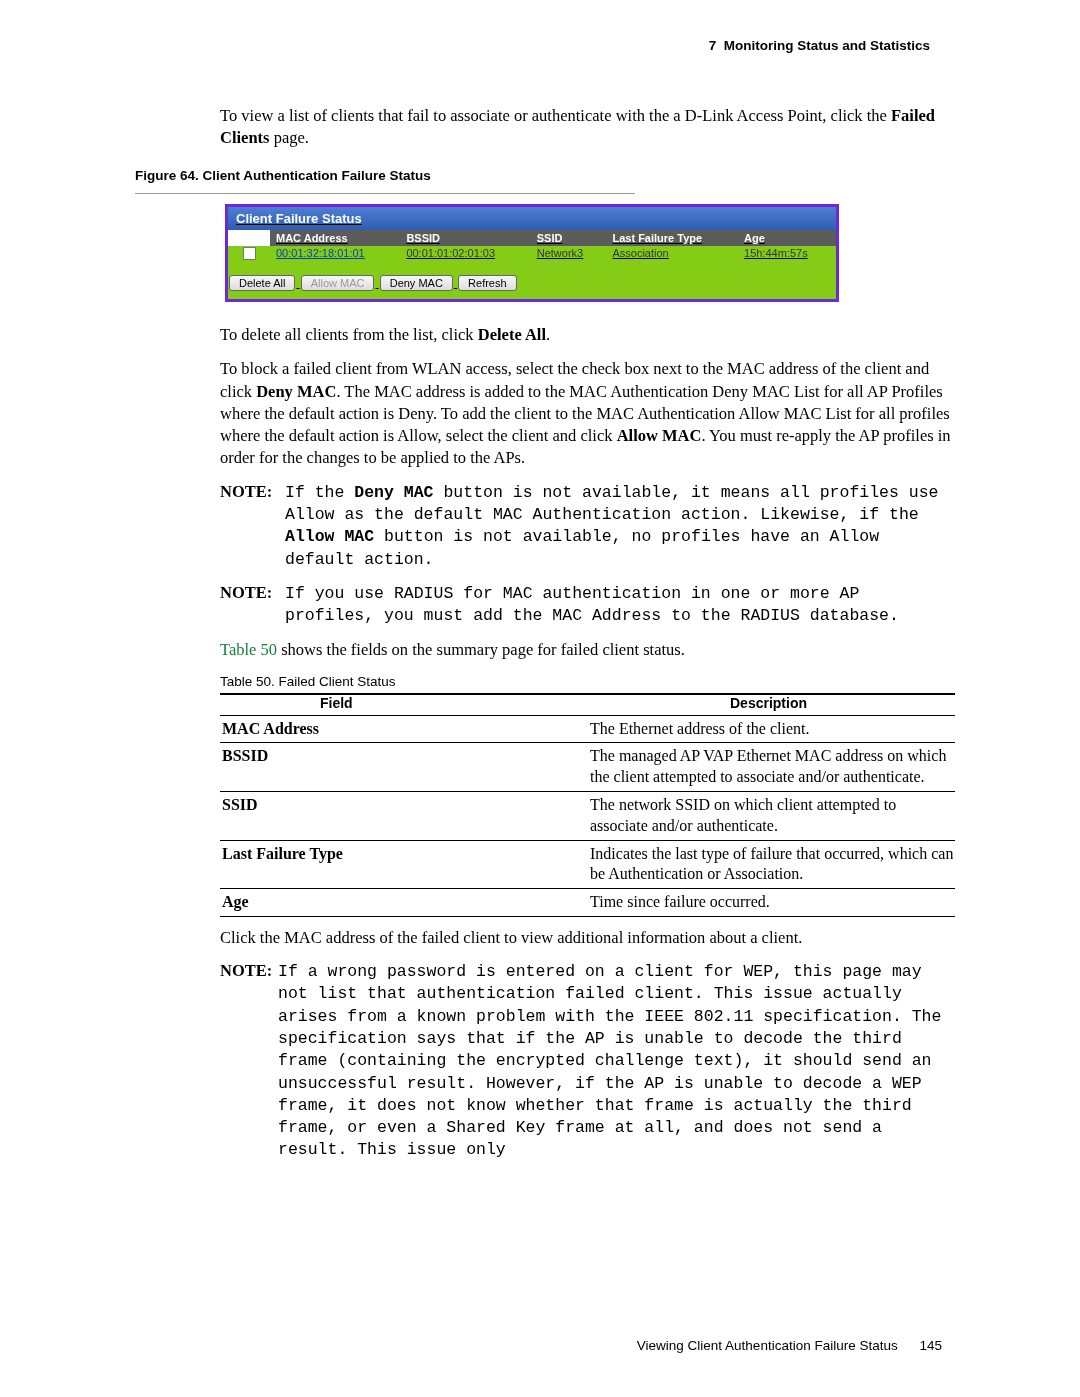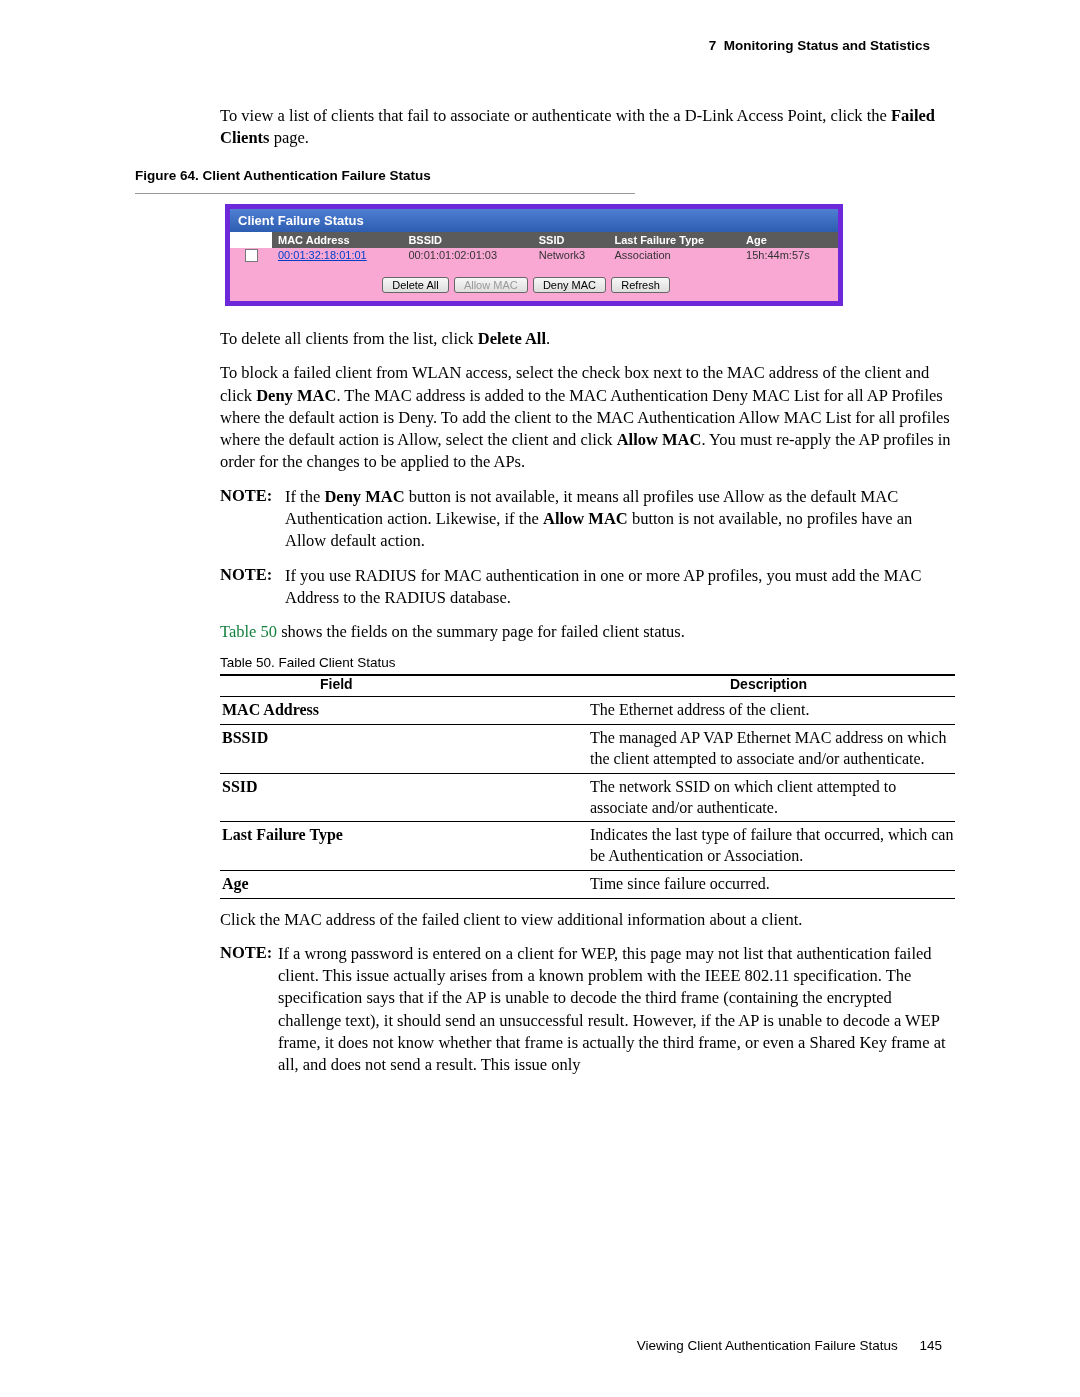--- a/index.html
+++ b/index.html
@@ -45,24 +45,25 @@
       margin: 0 0 10px 0;
       width: 500px;
     }
     .bold { font-weight: bold; }
     .ui-panel-wrap {
       margin-left: 90px;
       margin-bottom: 22px;
     }
     .ui-panel {
       width: 608px;
-      border: 5px solid #6d28d9;
-      background: #f9a8d4;
+      border: 3px solid #6d28d9;
+      background: #84cc16;
       font-family: Verdana, Arial, sans-serif;
       font-size: 11.5px;
+      text-decoration: underline;
     }
     .ui-panel-header {
       background: linear-gradient(#4f7fd2, #2d5db0);
       color: #fff;
       font-weight: bold;
       padding: 4px 8px;
       font-size: 13px;
     }
     .ui-table {
       width: 100%;
@@ -97,21 +98,21 @@
     }
     .checkbox {
       display: inline-block;
       width: 11px;
       height: 11px;
       border: 1px solid #777;
       background: #fff;
       vertical-align: middle;
     }
     .ui-buttons {
-      text-align: center;
+      text-align: left;
       padding: 14px 16px 8px 0;
     }
     .ui-btn {
       display: inline-block;
       border: 1px solid #666;
       background: linear-gradient(#f7f7f7, #ddd);
       padding: 1px 9px;
       font-size: 11px;
       font-family: Arial, sans-serif;
       margin: 0 1px;
@@ -133,20 +134,21 @@
       flex-shrink: 0;
     }
     .note-label-wide {
       font-weight: bold;
       width: 58px;
       flex-shrink: 0;
     }
     .note-body {
       flex: 1;
       line-height: 1.35;
+      font-family: Liberation Mono, monospace;
     }
     .text-link {
       color: #15803d;
     }
     .table-caption {
       font-family: Arial, Helvetica, sans-serif;
       font-size: 13.5px;
       margin-left: 85px;
       margin-top: 6px;
       margin-bottom: 4px;

